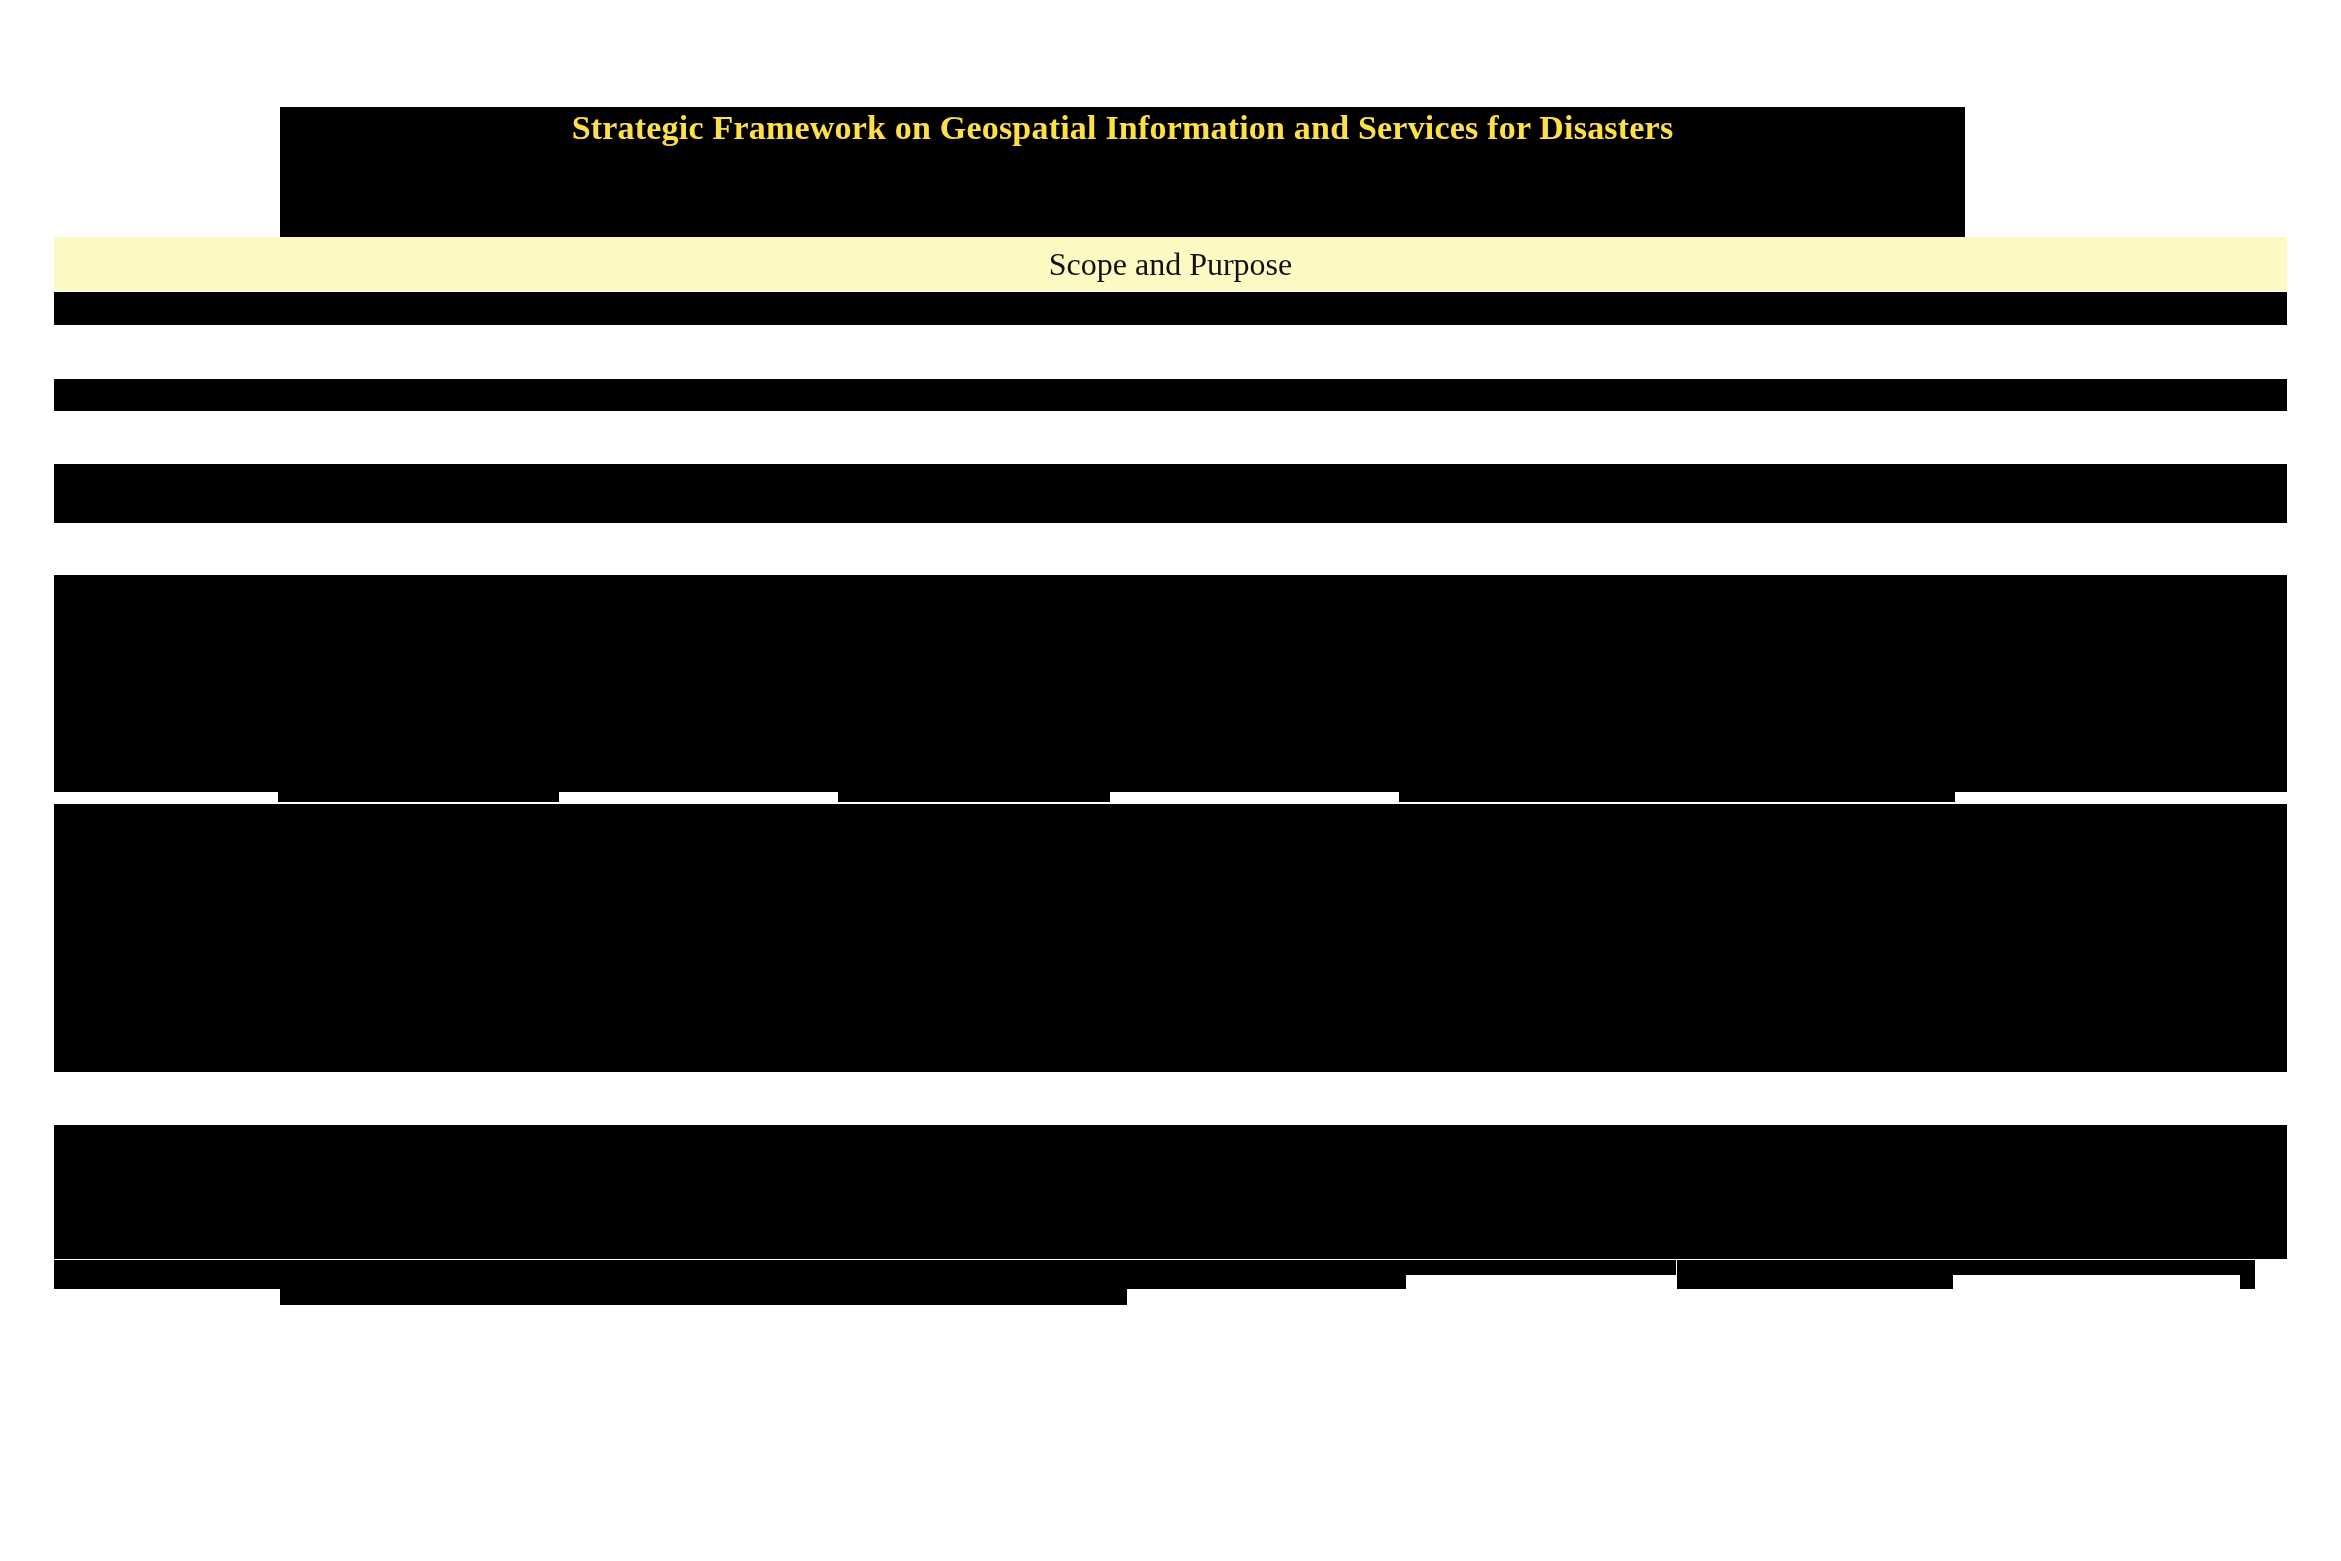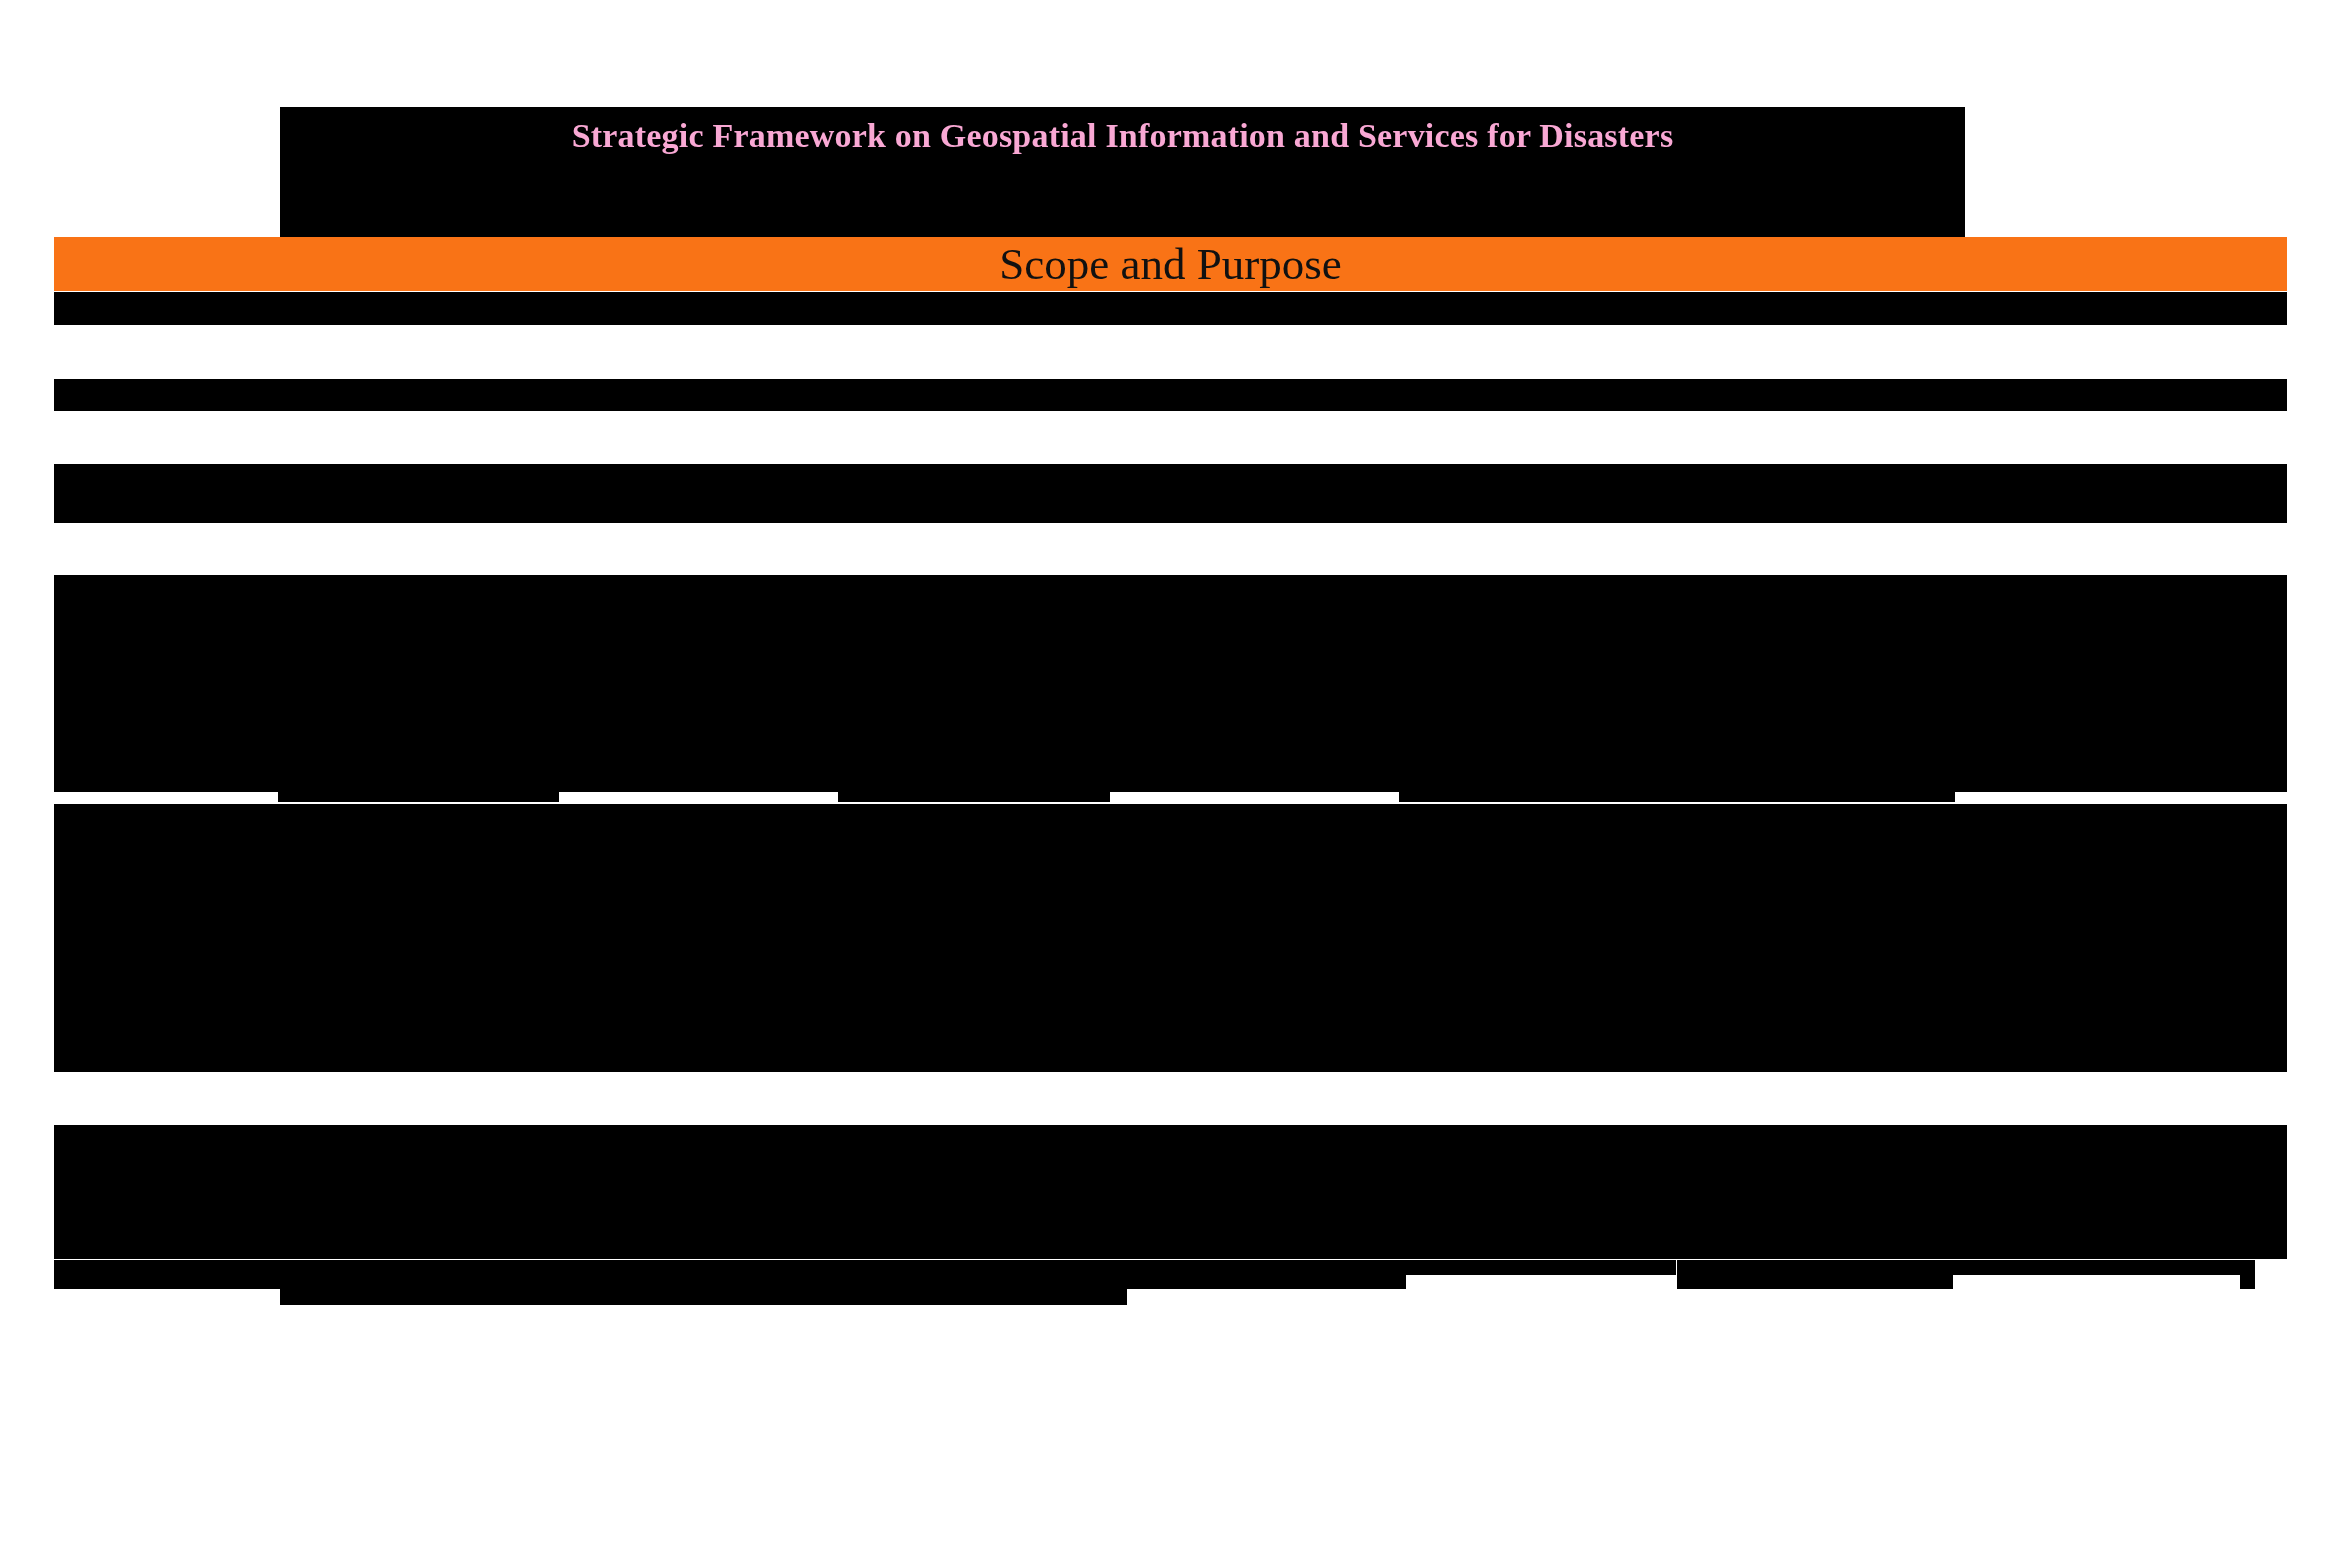--- a/index.html
+++ b/index.html
@@ -29,41 +29,41 @@
     left: 280px;
     top: 107px;
     width: 1685px;
     height: 130px;
     background: #000000;
     display: flex;
     align-items: flex-start;
     justify-content: center;
   }
   .title-text {
-    color: #f9a8d4;
+    color: #fde047;
     font-family: "Liberation Serif", serif;
     font-weight: bold;
     font-size: 34px;
     line-height: 1.0;
-    padding-top: 12px;
+    padding-top: 4px;
     letter-spacing: 0.2px;
     white-space: nowrap;
   }
 
   
   .band {
     position: absolute;
     left: 54px;
     width: 2233px;
-    background: #f97316;
+    background: #fef9c3;
     display: flex;
     align-items: center;
     justify-content: center;
     color: #111111;
-    font-size: 45px;
+    font-size: 32px;
     font-family: "Liberation Serif", serif;
   }
 
   
   .blk {
     position: absolute;
     background: #000000;
   }
 
   

